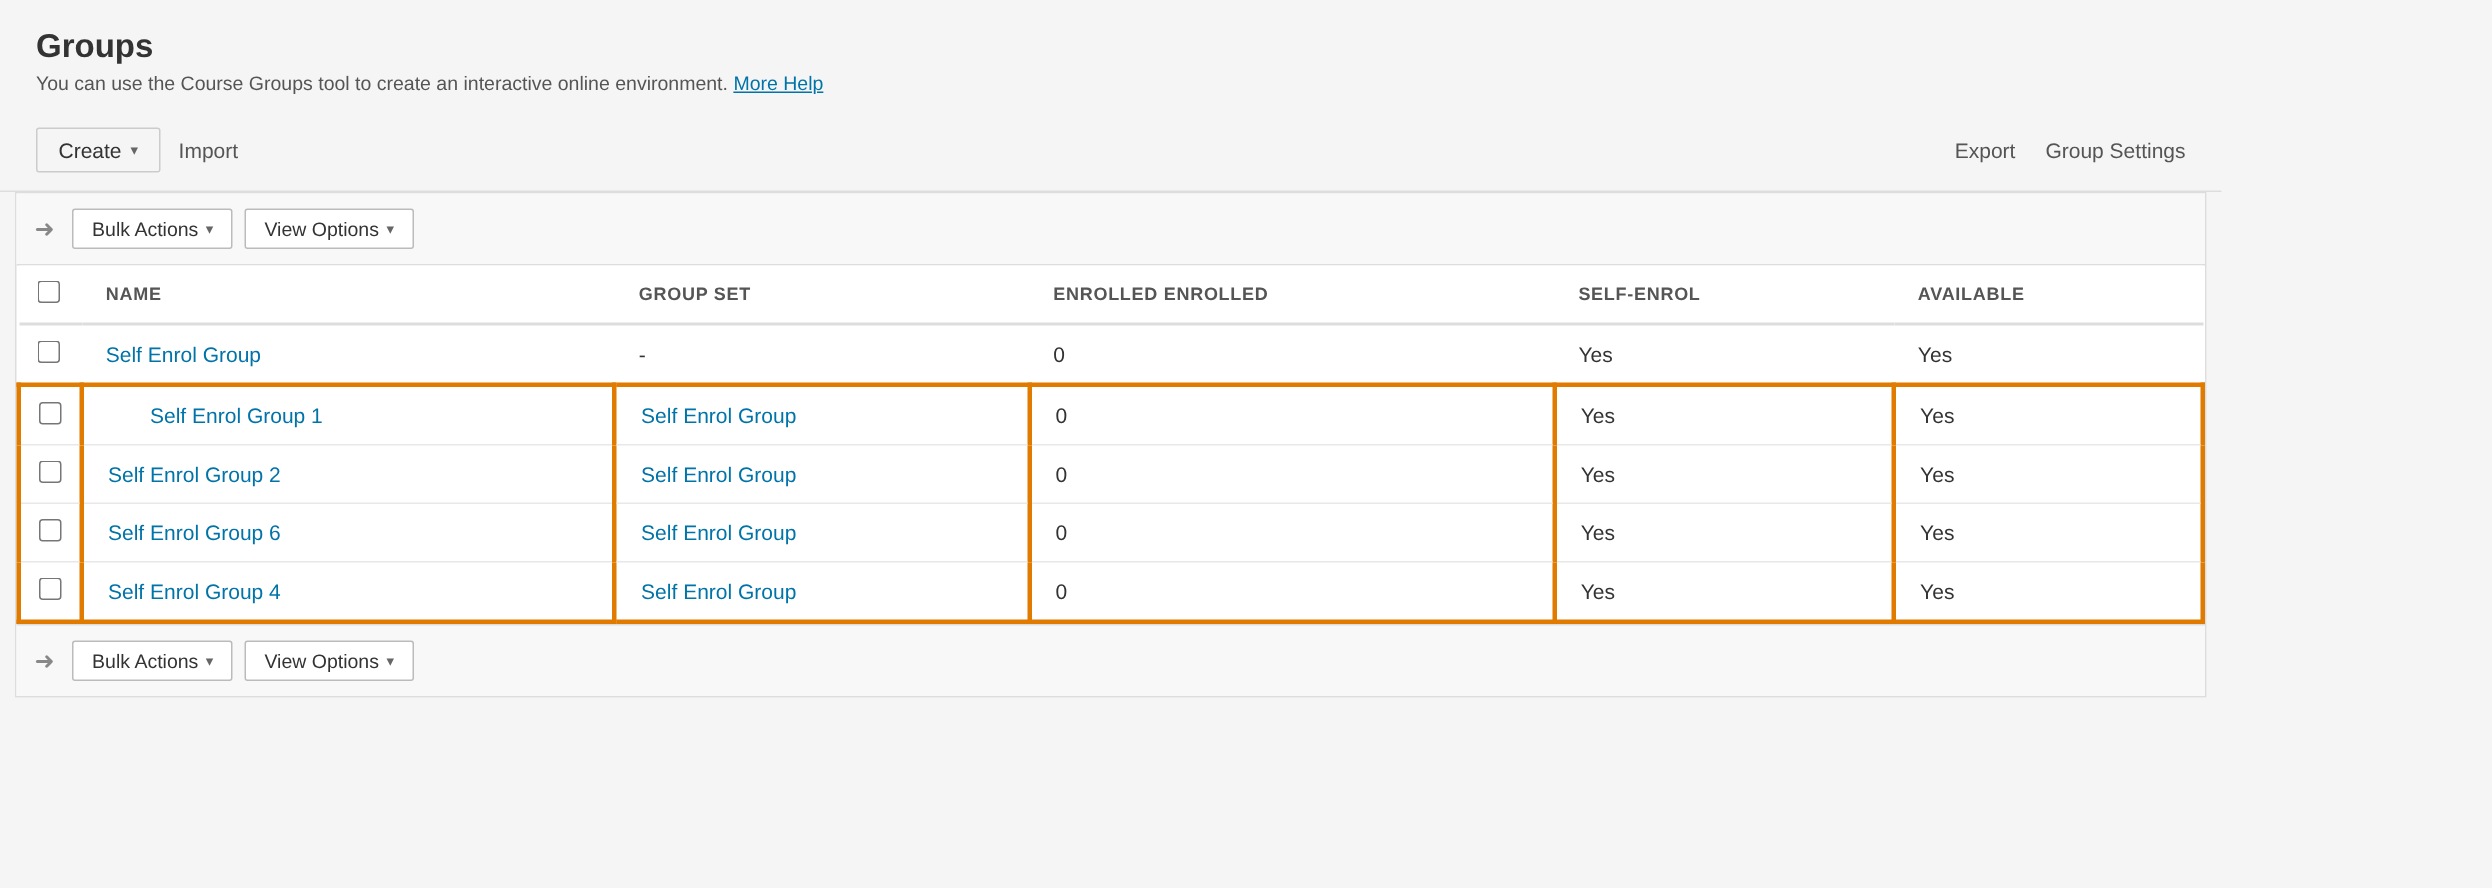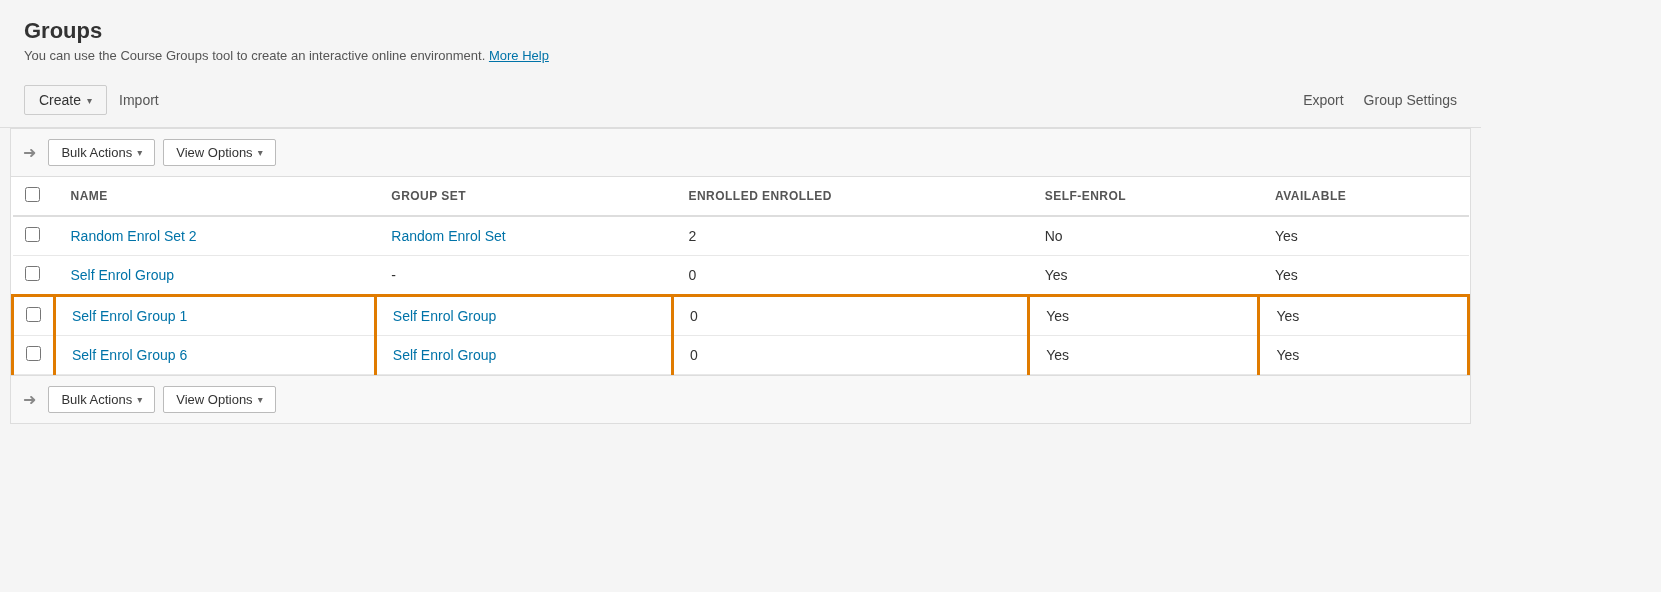--- a/index.html
+++ b/index.html
@@ -219,92 +219,112 @@
             <th>AVAILABLE</th>
           </tr>
         </thead>
         <tbody id="table-body">
 
             <tr>
       <td class="check-col" style="">
         <input type="checkbox" class="checkbox-input" style="">
       </td>
       <td style="">
-        <a href="#" class="group-link" style="color:#0073a8">Random Enrol Set 2</a>
-      </td>
-      <td style="">
-        <a href="#" class="group-link" style="color:#0073a8">Random Enrol Set</a>
-      </td>
-      <td style="">
-        <span>2</span>
-      </td>
-      <td style="">
-        <span>No</span>
-      </td>
-      <td style="">
-        <span>Yes</span>
-      </td>
-    </tr>
-            <tr>
-      <td class="check-col" style="">
-        <input type="checkbox" class="checkbox-input" style="">
-      </td>
-      <td style="">
         <a href="#" class="group-link" style="color:#0073a8">Self Enrol Group</a>
       </td>
       <td style="">
         <span>-</span>
       </td>
       <td style="">
         <span>0</span>
       </td>
       <td style="">
         <span>Yes</span>
       </td>
       <td style="">
         <span>Yes</span>
       </td>
     </tr>
             <tr>
       <td class="check-col" style="border-left: 3px solid #e07b00; border-right: 3px solid #e07b00; border-top: 3px solid #e07b00; ">
         <input type="checkbox" class="checkbox-input" style="">
       </td>
-      <td style="border-left: 3px solid #14b8a6; border-right: 3px solid #e07b00; border-top: 3px solid #e07b00; ">
+      <td style="border-left: 3px solid #14b8a6; border-right: 3px solid #e07b00; border-top: 3px solid #e07b00; padding-left: 44px; ">
         <a href="#" class="group-link" style="color:#0073a8">Self Enrol Group 1</a>
       </td>
       <td style="border-left: 3px solid #e07b00; border-right: 3px solid #e07b00; border-top: 3px solid #e07b00; ">
         <a href="#" class="group-link" style="color:#0073a8">Self Enrol Group</a>
       </td>
       <td style="border-left: 3px solid #e07b00; border-right: 3px solid #e07b00; border-top: 3px solid #e07b00; ">
         <span>0</span>
       </td>
       <td style="border-left: 3px solid #e07b00; border-right: 3px solid #e07b00; border-top: 3px solid #e07b00; ">
         <span>Yes</span>
       </td>
       <td style="border-left: 3px solid #e07b00; border-right: 3px solid #e07b00; border-top: 3px solid #e07b00; ">
         <span>Yes</span>
       </td>
     </tr>
             <tr>
       <td class="check-col" style="border-left: 3px solid #e07b00; border-right: 3px solid #e07b00;  ">
         <input type="checkbox" class="checkbox-input" style="">
       </td>
       <td style="border-left: 3px solid #e07b00; border-right: 3px solid #e07b00;  ">
+        <a href="#" class="group-link" style="color:#0073a8">Self Enrol Group 2</a>
+      </td>
+      <td style="border-left: 3px solid #e07b00; border-right: 3px solid #e07b00;  ">
+        <a href="#" class="group-link" style="color:#0073a8">Self Enrol Group</a>
+      </td>
+      <td style="border-left: 3px solid #e07b00; border-right: 3px solid #e07b00;  ">
+        <span>0</span>
+      </td>
+      <td style="border-left: 3px solid #e07b00; border-right: 3px solid #e07b00;  ">
+        <span>Yes</span>
+      </td>
+      <td style="border-left: 3px solid #e07b00; border-right: 3px solid #e07b00;  ">
+        <span>Yes</span>
+      </td>
+    </tr>
+            <tr>
+      <td class="check-col" style="border-left: 3px solid #e07b00; border-right: 3px solid #e07b00;  ">
+        <input type="checkbox" class="checkbox-input" style="">
+      </td>
+      <td style="border-left: 3px solid #e07b00; border-right: 3px solid #e07b00;  ">
         <a href="#" class="group-link" style="color:#0073a8">Self Enrol Group 6</a>
       </td>
       <td style="border-left: 3px solid #e07b00; border-right: 3px solid #e07b00;  ">
         <a href="#" class="group-link" style="color:#0073a8">Self Enrol Group</a>
       </td>
       <td style="border-left: 3px solid #e07b00; border-right: 3px solid #e07b00;  ">
         <span>0</span>
       </td>
       <td style="border-left: 3px solid #e07b00; border-right: 3px solid #e07b00;  ">
         <span>Yes</span>
       </td>
       <td style="border-left: 3px solid #e07b00; border-right: 3px solid #e07b00;  ">
+        <span>Yes</span>
+      </td>
+    </tr>
+            <tr>
+      <td class="check-col" style="border-left: 3px solid #e07b00; border-right: 3px solid #e07b00;  border-bottom: 3px solid #e07b00 !important;">
+        <input type="checkbox" class="checkbox-input" style="">
+      </td>
+      <td style="border-left: 3px solid #e07b00; border-right: 3px solid #e07b00;  border-bottom: 3px solid #e07b00 !important;">
+        <a href="#" class="group-link" style="color:#0073a8">Self Enrol Group 4</a>
+      </td>
+      <td style="border-left: 3px solid #e07b00; border-right: 3px solid #e07b00;  border-bottom: 3px solid #e07b00 !important;">
+        <a href="#" class="group-link" style="color:#0073a8">Self Enrol Group</a>
+      </td>
+      <td style="border-left: 3px solid #e07b00; border-right: 3px solid #e07b00;  border-bottom: 3px solid #e07b00 !important;">
+        <span>0</span>
+      </td>
+      <td style="border-left: 3px solid #e07b00; border-right: 3px solid #e07b00;  border-bottom: 3px solid #e07b00 !important;">
+        <span>Yes</span>
+      </td>
+      <td style="border-left: 3px solid #e07b00; border-right: 3px solid #e07b00;  border-bottom: 3px solid #e07b00 !important;">
         <span>Yes</span>
       </td>
     </tr>
           </tbody>
       </table>
     </div>
 
     <div class="bottom-toolbar">
       <span class="bottom-toolbar-arrow">➜</span>
       <button class="inner-btn">

